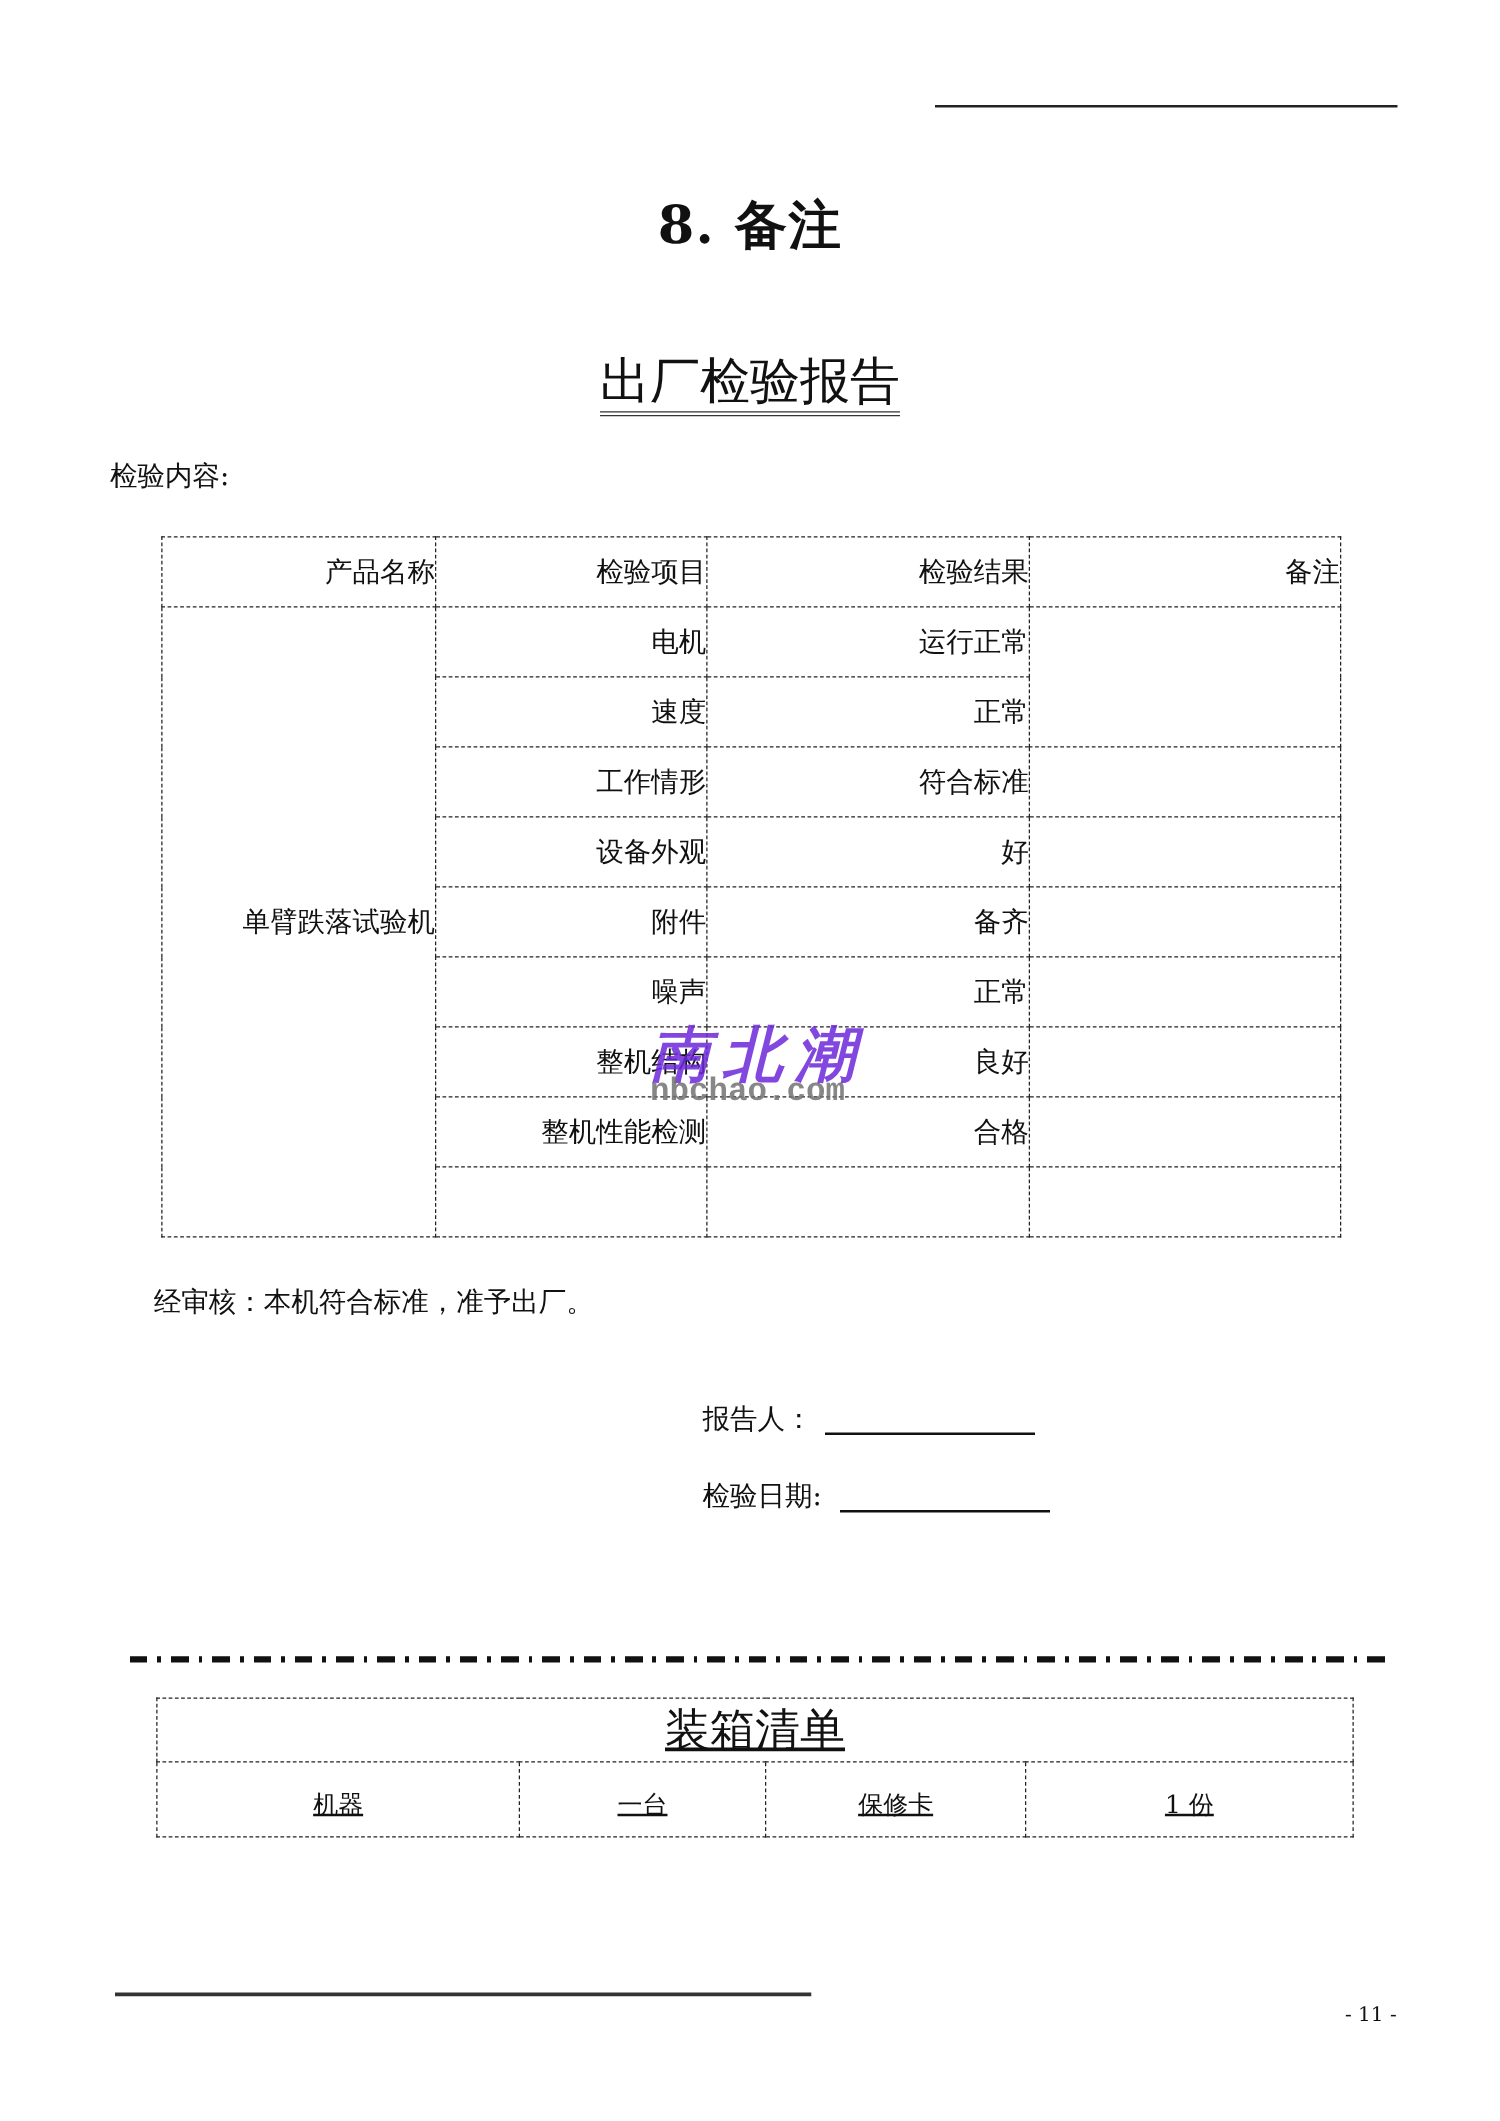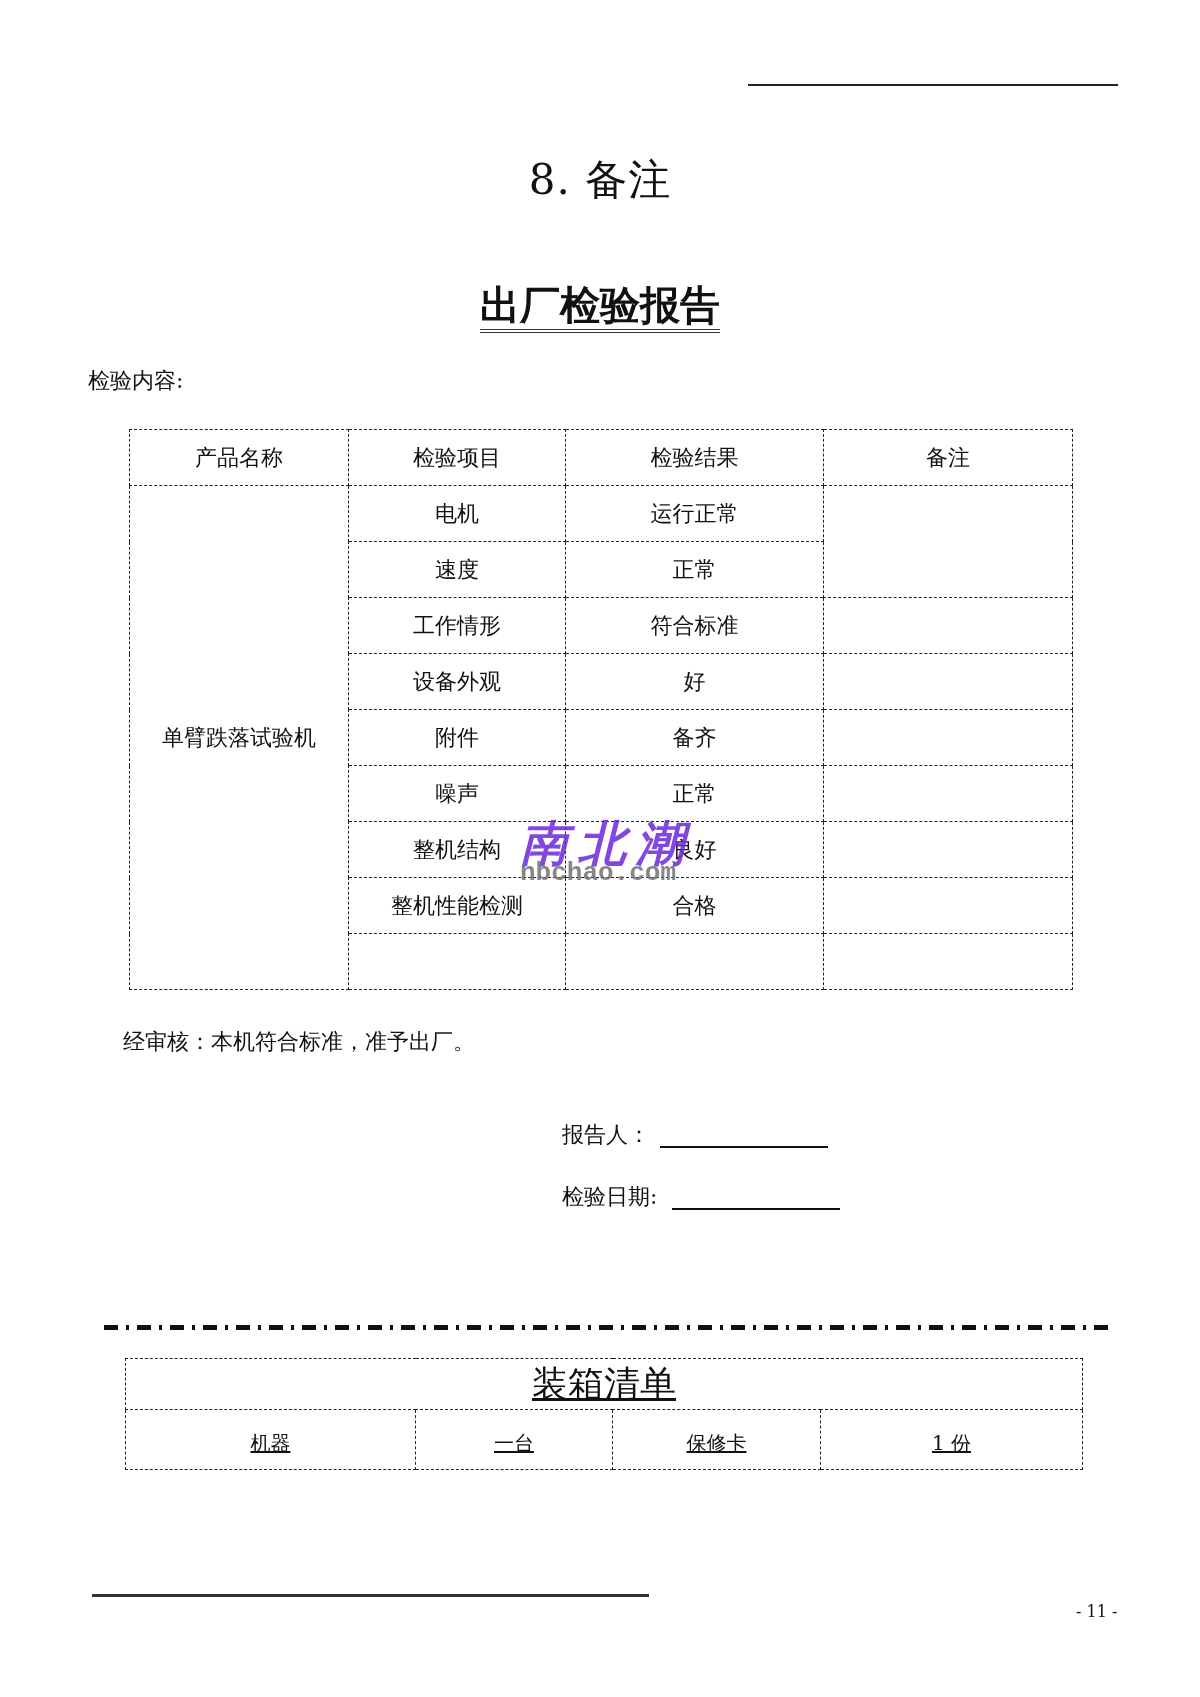--- a/index.html
+++ b/index.html
@@ -1,29 +1,29 @@
 <!DOCTYPE html>
 <html><head>
 <meta charset="utf-8">
 <style>
   html, body { margin: 0; padding: 0; background: #ffffff; }
   body { width: 1200px; height: 1697px; position: relative; overflow: hidden;
          font-family: "DejaVu Serif", "Liberation Serif", serif; color: #111; }
   .abs { position: absolute; }
   .header-line { left: 748px; top: 84px; width: 370px; height: 2px; background: #222; }
   .section-title { left: 0; width: 1200px; top: 152px; text-align: center;
-                   font-size: 42px; font-weight: normal; letter-spacing: 1px; }
+                   font-size: 42px; font-weight: bold; letter-spacing: 1px; }
   .report-title { left: 0; width: 1200px; top: 283px; text-align: center; }
-  .report-title span { display: inline-block; font-size: 40px; font-weight: bold;
+  .report-title span { display: inline-block; font-size: 40px; font-weight: normal;
                        border-bottom: 4px double #333; padding-bottom: 2px; line-height: 44px; }
   .content-label { left: 88px; top: 366px; font-size: 22px; }
 
   table.inspect { position: absolute; left: 129px; top: 429px; width: 943px;
                   border-collapse: collapse; table-layout: fixed; font-size: 22px; }
-  table.inspect td { border: 1px dashed #222; text-align: center; vertical-align: middle;
+  table.inspect td { border: 1px dashed #222; text-align: right; vertical-align: middle;
                      height: 55px; padding: 0; }
   table.inspect col.c1 { width: 219px; } table.inspect col.c2 { width: 217px; }
   table.inspect col.c3 { width: 258px; } table.inspect col.c4 { width: 249px; }
 
   .approval { left: 123px; top: 1027px; font-size: 22px; }
   .sign-label { font-size: 22px; }
   .sign-line { height: 2px; background: #111; }
 
   .dashdot { left: 104px; top: 1325px; width: 1012px; height: 5px;
     background: repeating-linear-gradient(90deg, #111 0 14px, transparent 14px 22px, #111 22px 25px, transparent 25px 33px); }

